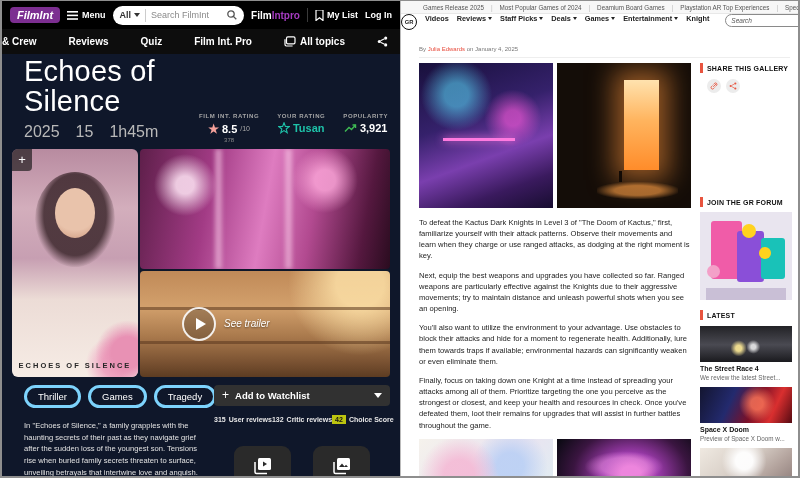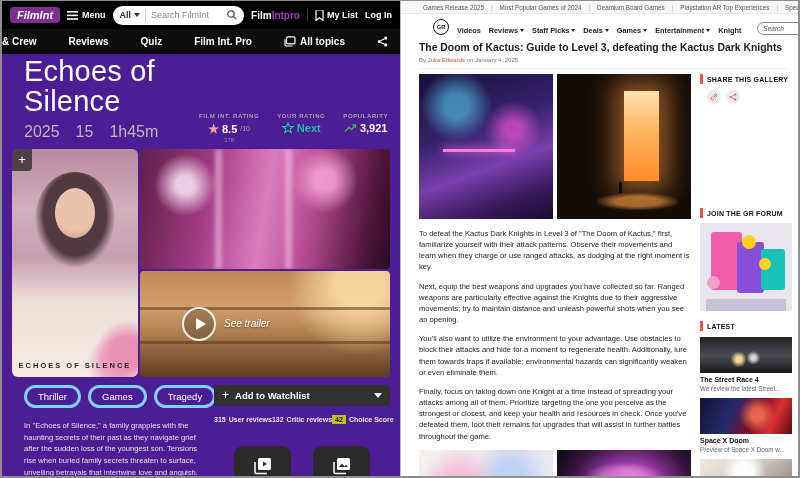--- a/index.html
+++ b/index.html
@@ -1,21 +1,21 @@
 <!DOCTYPE html>
 <html><head>
 <meta charset="utf-8">
 <style>
   * { margin:0; padding:0; box-sizing:border-box; }
   body { font-family:"Liberation Sans", sans-serif; background:#555; }
   .screen { position:relative; width:800px; height:478px; background:#fff; overflow:hidden;
             border:2px solid #8e8e8e; border-top-width:1px; }
 
   
-  .fi-panel { position:absolute; left:0; top:0; width:398px; height:100%; background:#4c1d95; color:#fff; overflow:hidden; }
+  .fi-panel { position:absolute; left:0; top:0; width:398px; height:100%; background:#0f172a; color:#fff; overflow:hidden; }
   .fi-header { height:28px; background:#000; display:flex; align-items:center; gap:7px; padding:0 8px; }
   .fi-logo { background:#7c2e91; color:#fff; font-weight:bold; font-style:italic; font-size:11px; padding:2px 7px; border-radius:4px; }
   .fi-menu { display:flex; align-items:center; gap:4px; font-size:9px; font-weight:bold; cursor:pointer; }
   .fi-search { flex:1; background:#fff; border-radius:12px; height:19px; display:flex; align-items:center; padding:0 7px; gap:5px; min-width:0; }
   .fi-search .scope { display:flex; align-items:center; gap:3px; font-size:9px; font-weight:bold; color:#333; white-space:nowrap; }
   .caret { width:0; height:0; border-left:3px solid transparent; border-right:3px solid transparent; border-top:4px solid #333; display:inline-block; }
   .fi-search .vdiv { width:1px; height:13px; background:#ccc; }
   .fi-search input { border:none; outline:none; flex:1; font-size:9px; color:#333; min-width:0; font-family:"Liberation Sans",sans-serif; }
   .fi-search input::placeholder { color:#8a8a8a; }
   .fi-pro { font-size:10px; font-weight:bold; white-space:nowrap; }
@@ -91,21 +91,21 @@
   .media-btns { display:flex; justify-content:center; gap:22px; margin-top:22px; }
   .media-btn { width:57px; height:53px; background:#2a2a2a; border:none; border-radius:9px; color:#fff; cursor:pointer;
     display:flex; flex-direction:column; align-items:center; justify-content:center; gap:5px; font-family:"Liberation Sans",sans-serif; }
   .media-btn .mlabel { font-size:6.5px; font-weight:bold; letter-spacing:.5px; }
 
   
   .gr-panel { position:absolute; left:398px; top:0; width:398px; height:100%; background:#fff; color:#1a1a1a; overflow:hidden; border-left:1px solid #bbb; }
   .gr-trending { height:13px; background:#f7f7f7; border-bottom:1px solid #e8e8e8; display:flex; align-items:center; gap:7px; padding:0 22px; font-size:6.3px; color:#555; white-space:nowrap; overflow:hidden; }
   .gr-trending .tsep { color:#bbb; }
   .gr-trending span { cursor:pointer; }
-  .gr-nav { height:21px; display:flex; align-items:flex-end; gap:8px; padding:0 0;margin-left:32px; }
+  .gr-nav { height:21px; display:flex; align-items:flex-start; gap:8px; padding:0 0; }
   .gr-logo { width:16px; height:16px; border:1.6px solid #111; border-radius:50%; display:flex; align-items:center; justify-content:center;
     font-size:5.8px; font-weight:bold; flex:none; }
   .gr-navitem { display:flex; align-items:center; gap:2px; font-size:7.3px; font-weight:bold; color:#222; cursor:pointer; white-space:nowrap; }
   .gr-caret { width:0;height:0;border-left:2.5px solid transparent;border-right:2.5px solid transparent;border-top:3px solid #222; }
   .gr-spacer { flex:1; }
   .gr-searchbox { border:1px solid #8a8a8a; border-radius:9px; height:13px; width:92px; display:flex; align-items:center; padding:0 5px; gap:3px; }
   .gr-searchbox input { border:none; outline:none; flex:1; font-size:6.5px; min-width:0; font-family:"Liberation Sans",sans-serif; color:#333; }
   .gr-searchbox input::placeholder { color:#555; font-style:italic; }
 
   .gr-article { padding:7px 8px 0 18px; }
@@ -270,21 +270,21 @@
           <div class="sub">378</div>
         </div>
         <div class="stat">
           <div class="lbl">YOUR RATING</div>
           <div class="val">
             <span>
               <svg width="12" height="12" viewBox="0 0 12 12">
                   <path d="M6 0.8 L7.4 4.4 l3.8.2 -3 2.4 1 3.7 L6 8.6 2.8 10.7 l1-3.7 -3-2.4 3.8-.2 Z" fill="none" stroke="#1ec2a9" stroke-width="1.1"></path>
                 </svg>
             </span>
-            <span class="rate-txt">Next</span>
+            <span class="rate-txt">Tusan</span>
           </div>
         </div>
         <div class="stat">
           <div class="lbl">POPULARITY</div>
           <div class="val">
             <span>
               <svg width="13" height="10" viewBox="0 0 13 10">
                   <polyline points="1,8.5 5,4.5 7.5,6.5 11.5,2" fill="none" stroke="#3fba54" stroke-width="1.4"></polyline>
                   <polyline points="8.5,2 11.5,2 11.5,5" fill="none" stroke="#3fba54" stroke-width="1.4"></polyline>
                 </svg>
@@ -423,21 +423,20 @@
         </span>
       <span class="gr-spacer"></span>
       <div class="gr-searchbox">
         <input type="text" placeholder="Search" style="">
 
       </div>
 
     </div>
 
     <div class="gr-article">
-      <div class="gr-title">The Doom of Kactus: Guide to Level 3, defeating the Kactus Dark Knights</div>
       <div class="gr-byline">
         <span>By </span><span class="gr-author">Julia Edwards</span><span> on January 4, 2025</span>
       </div>
 
       <div class="gr-cols">
         <div class="gr-main">
           <div class="gr-imgrow">
             <div class="gr-img img-cyber">
                 <div class="neonbar"></div>
               </div>

